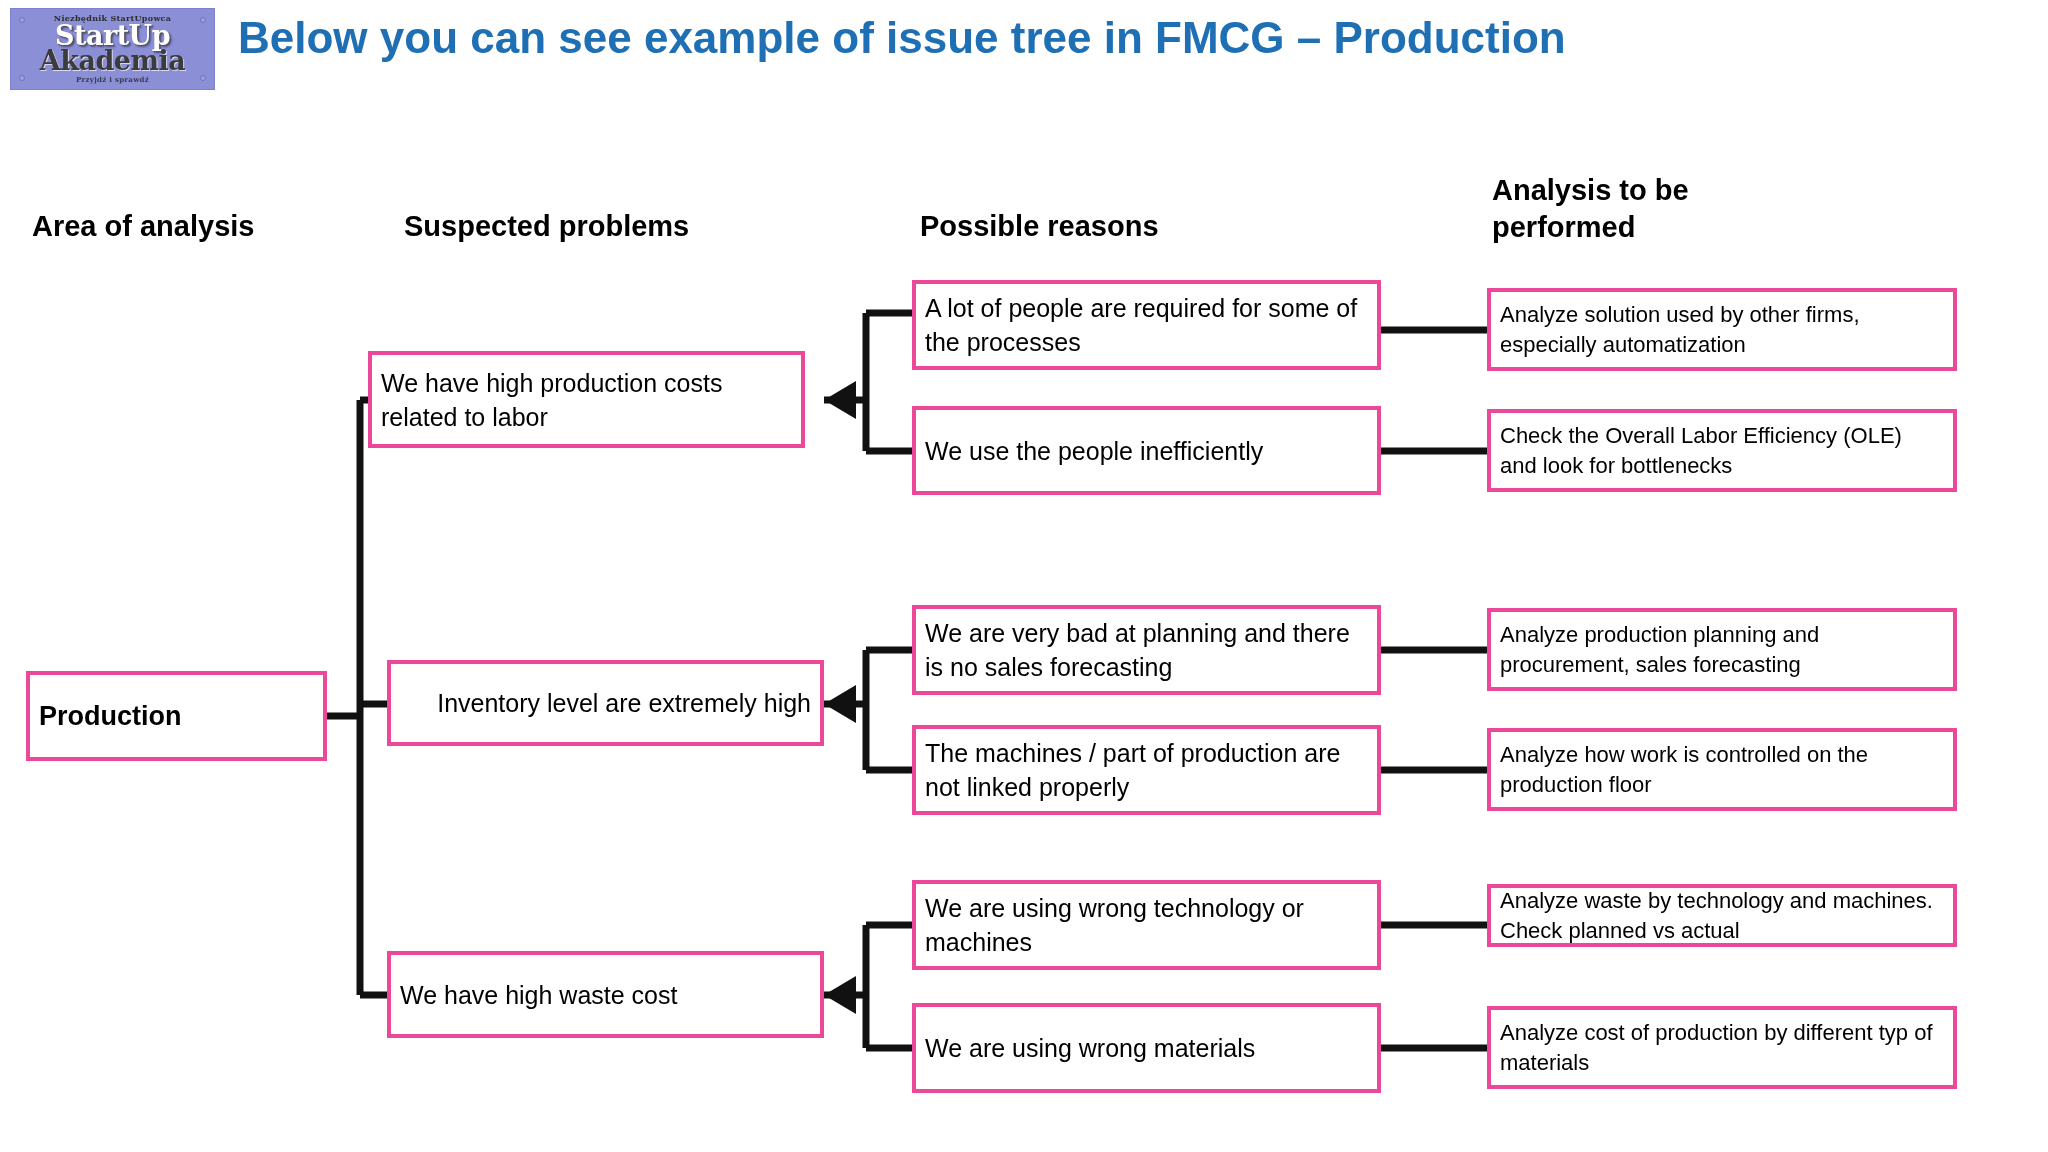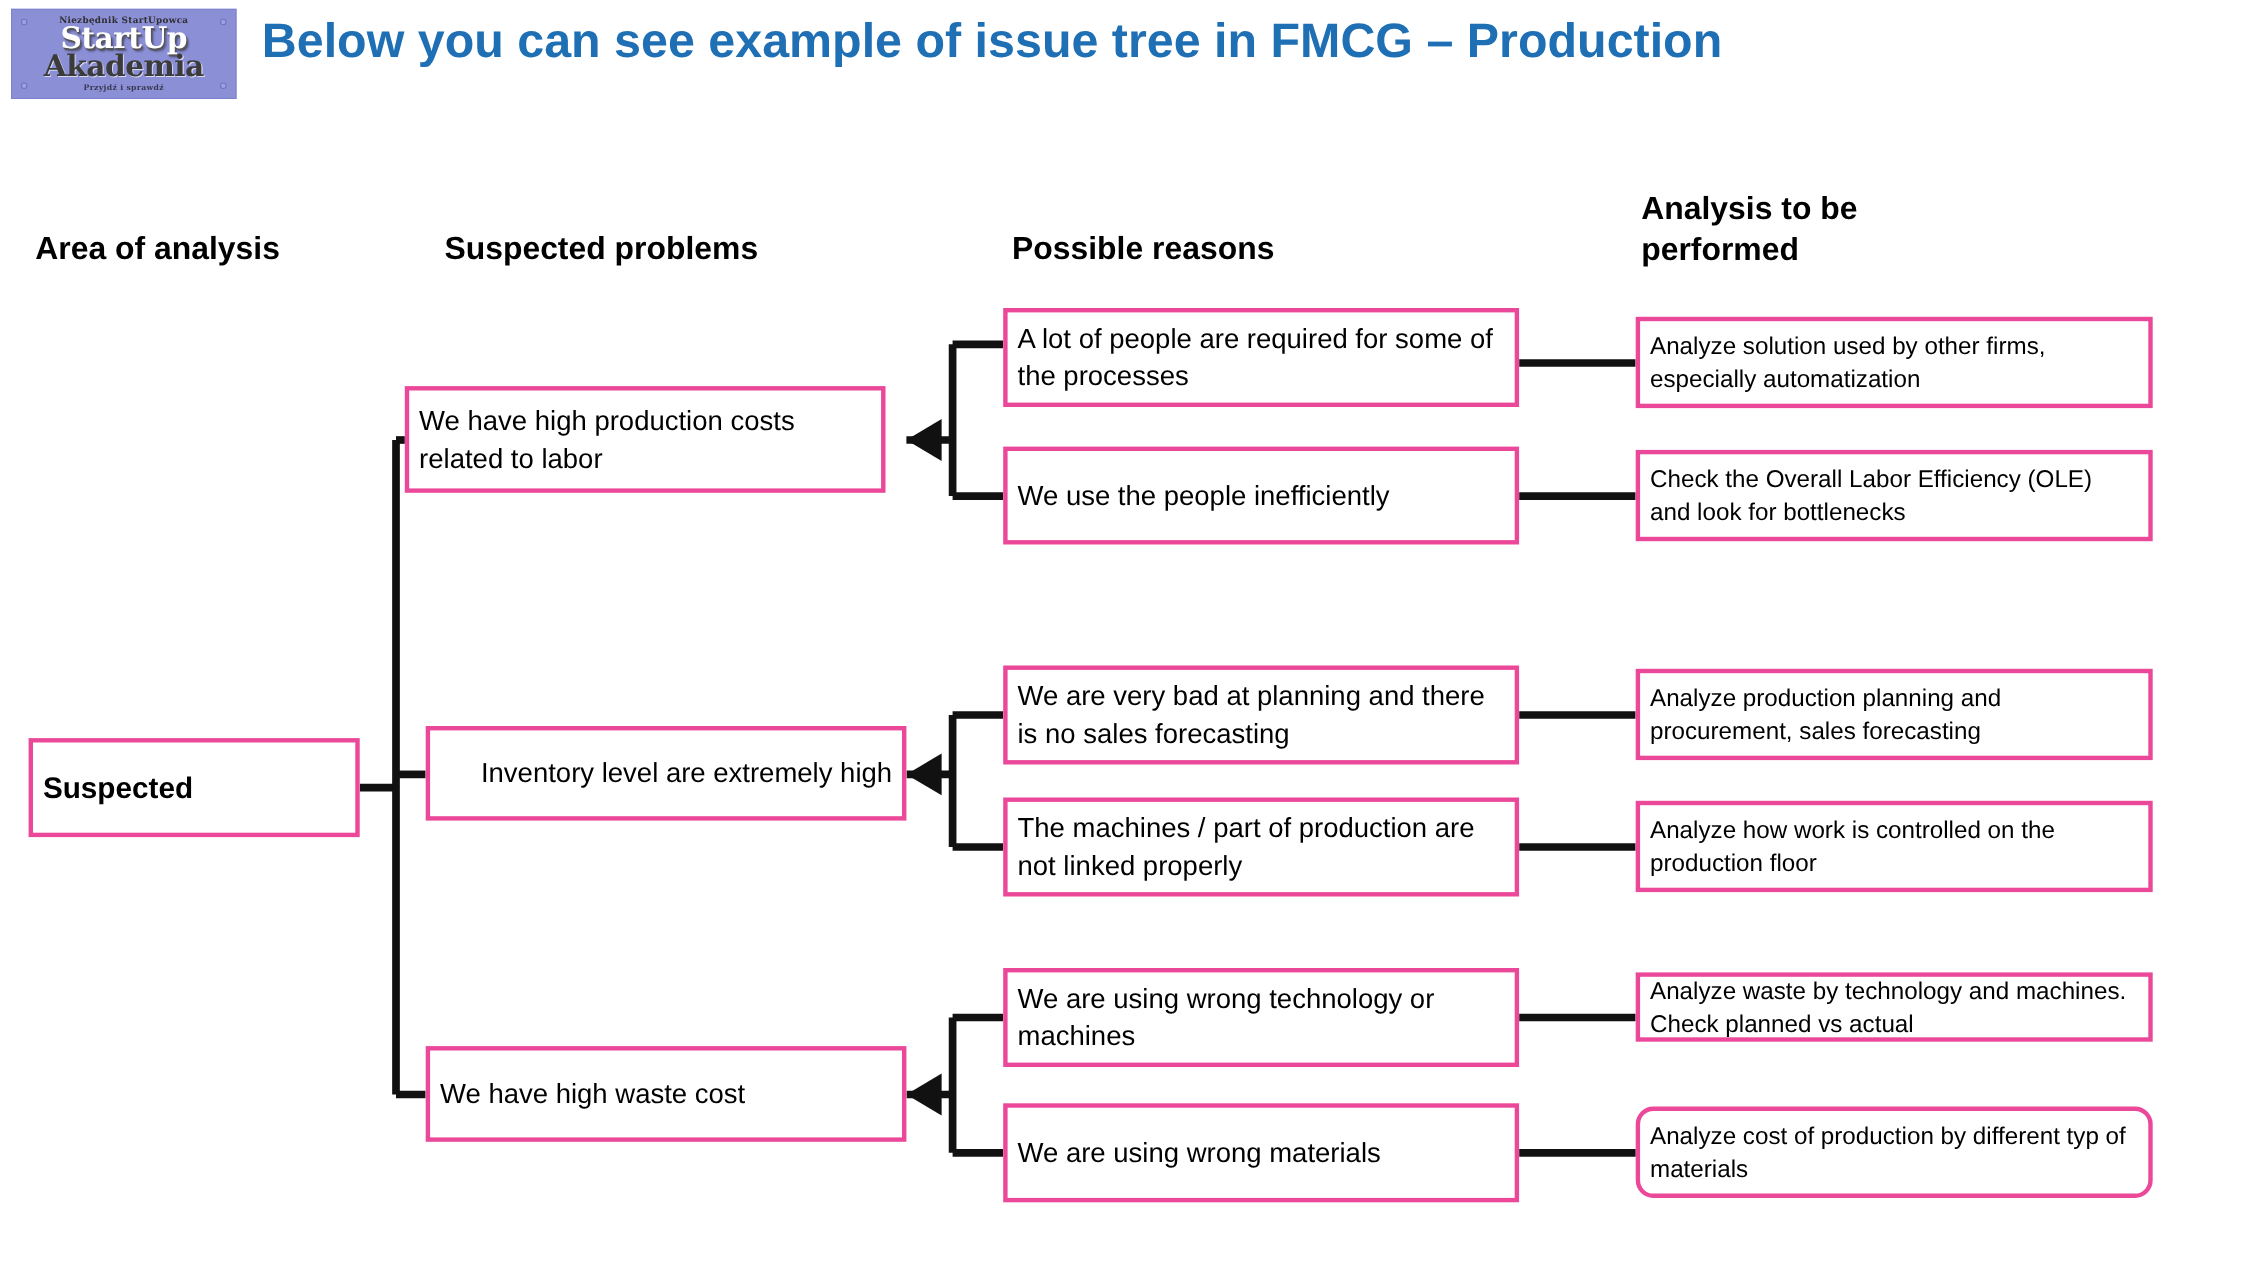--- a/index.html
+++ b/index.html
@@ -225,21 +225,21 @@
     </g>
 
     <g fill="#111111">
       <polygon points="824,400 856,381 856,419"></polygon>
       <polygon points="824,704 856,685 856,723"></polygon>
       <polygon points="824,995 856,976 856,1014"></polygon>
     </g>
   </svg>
 
   <div class="node root" style="left:26px; top:671px; width:301px; height:90px;">
-    <span class="txt">Suspected</span>
+    <span class="txt">Production</span>
   </div>
 
   <div class="node" style="left:368px; top:351px; width:437px; height:97px;">
     <span class="txt">We have high production costs related to labor</span>
   </div>
   <div class="node" style="left:387px; top:660px; width:437px; height:86px;justify-content:flex-end;">
     <span class="txt">Inventory level are extremely high</span>
   </div>
   <div class="node" style="left:387px; top:951px; width:437px; height:87px;">
     <span class="txt">We have high waste cost</span>
@@ -276,19 +276,19 @@
   <div class="node analysis" style="left:1487px; top:608px; width:470px; height:83px;">
     <span class="txt">Analyze production planning and procurement, sales forecasting</span>
   </div>
   <div class="node analysis" style="left:1487px; top:728px; width:470px; height:83px;">
     <span class="txt">Analyze how work is controlled on the production floor</span>
   </div>
 
   <div class="node analysis" style="left:1487px; top:884px; width:470px; height:63px;">
     <span class="txt">Analyze waste by technology and machines. Check planned vs actual</span>
   </div>
-  <div class="node analysis" style="left:1487px; top:1006px; width:470px; height:83px;border-radius:16px;">
+  <div class="node analysis" style="left:1487px; top:1006px; width:470px; height:83px;">
     <span class="txt">Analyze cost of production by different typ of materials</span>
   </div>
 
   <div id="pageno">110</div>
 
 </div>
 
 </body></html>

